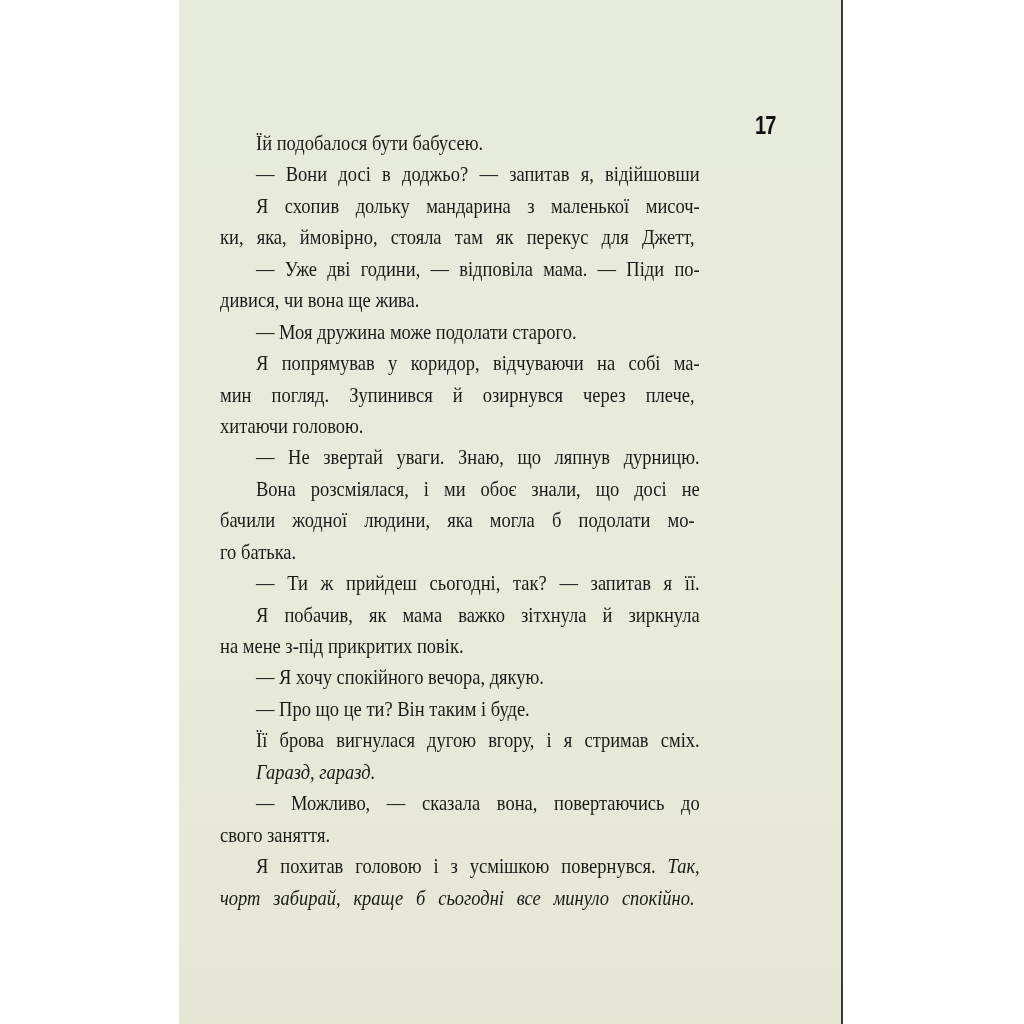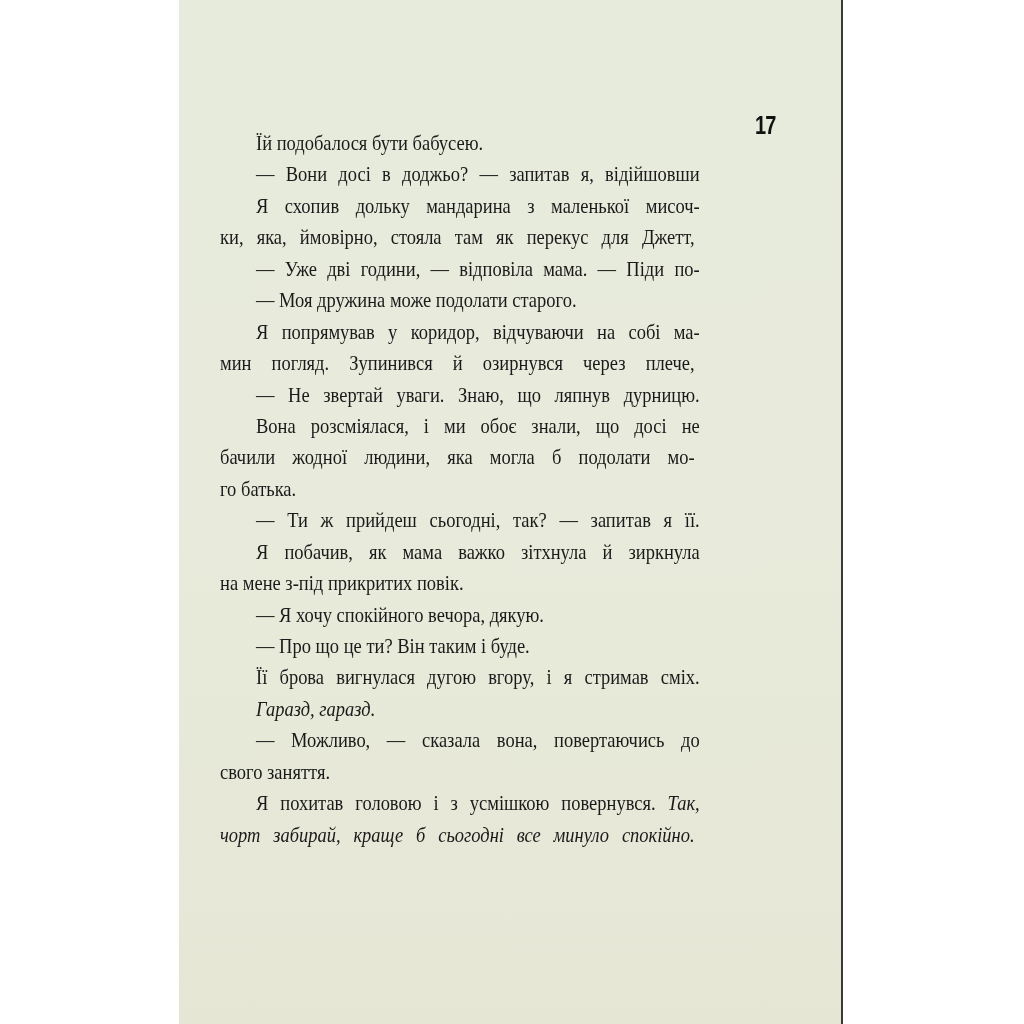--- a/index.html
+++ b/index.html
@@ -89,20 +89,23 @@
         <span>дві</span>
         <span>години,</span>
         <span>—</span>
         <span>відповіла</span>
         <span>мама.</span>
         <span>—</span>
         <span>Піди</span>
         <span>по-</span>
       </span>
     </div>
+    <div class="line">
+      <span class="cond"><span>дивися,</span> <span>чи</span> <span>вона</span> <span>ще</span> <span>жива.</span></span>
+    </div>
     <div class="line indent">
       <span class="cond"><span>—</span> <span>Моя</span> <span>дружина</span> <span>може</span> <span>подолати</span> <span>старого.</span></span>
     </div>
     <div class="line indent">
       <span class="cond" style="display: flex; justify-content: space-between; width: 600px;">
         <span>Я</span>
         <span>попрямував</span>
         <span>у</span>
         <span>коридор,</span>
         <span>відчуваючи</span>
@@ -114,20 +117,23 @@
     <div class="line">
       <span class="cond" style="display: flex; justify-content: space-between; width: 641.86px;">
         <span>мин</span>
         <span>погляд.</span>
         <span>Зупинився</span>
         <span>й</span>
         <span>озирнувся</span>
         <span>через</span>
         <span>плече,</span>
       </span>
+    </div>
+    <div class="line">
+      <span class="cond"><span>хитаючи</span> <span>головою.</span></span>
     </div>
     <div class="line indent">
       <span class="cond" style="display: flex; justify-content: space-between; width: 600px;">
         <span>—</span>
         <span>Не</span>
         <span>звертай</span>
         <span>уваги.</span>
         <span>Знаю,</span>
         <span>що</span>
         <span>ляпнув</span>

